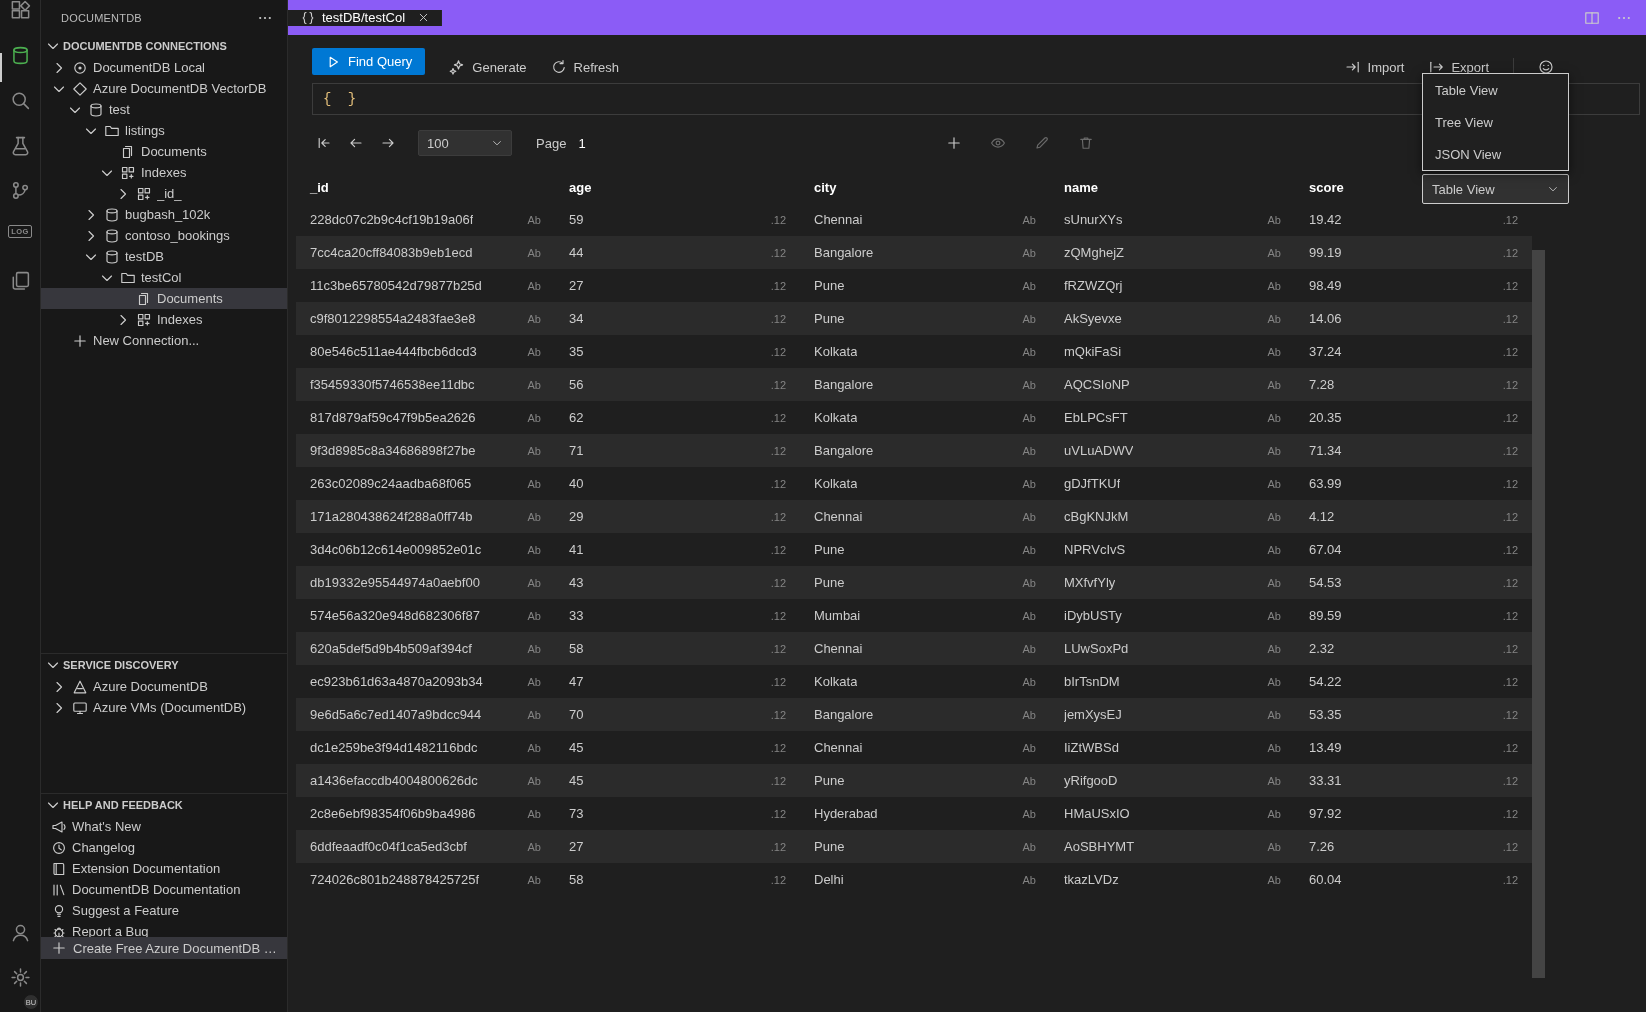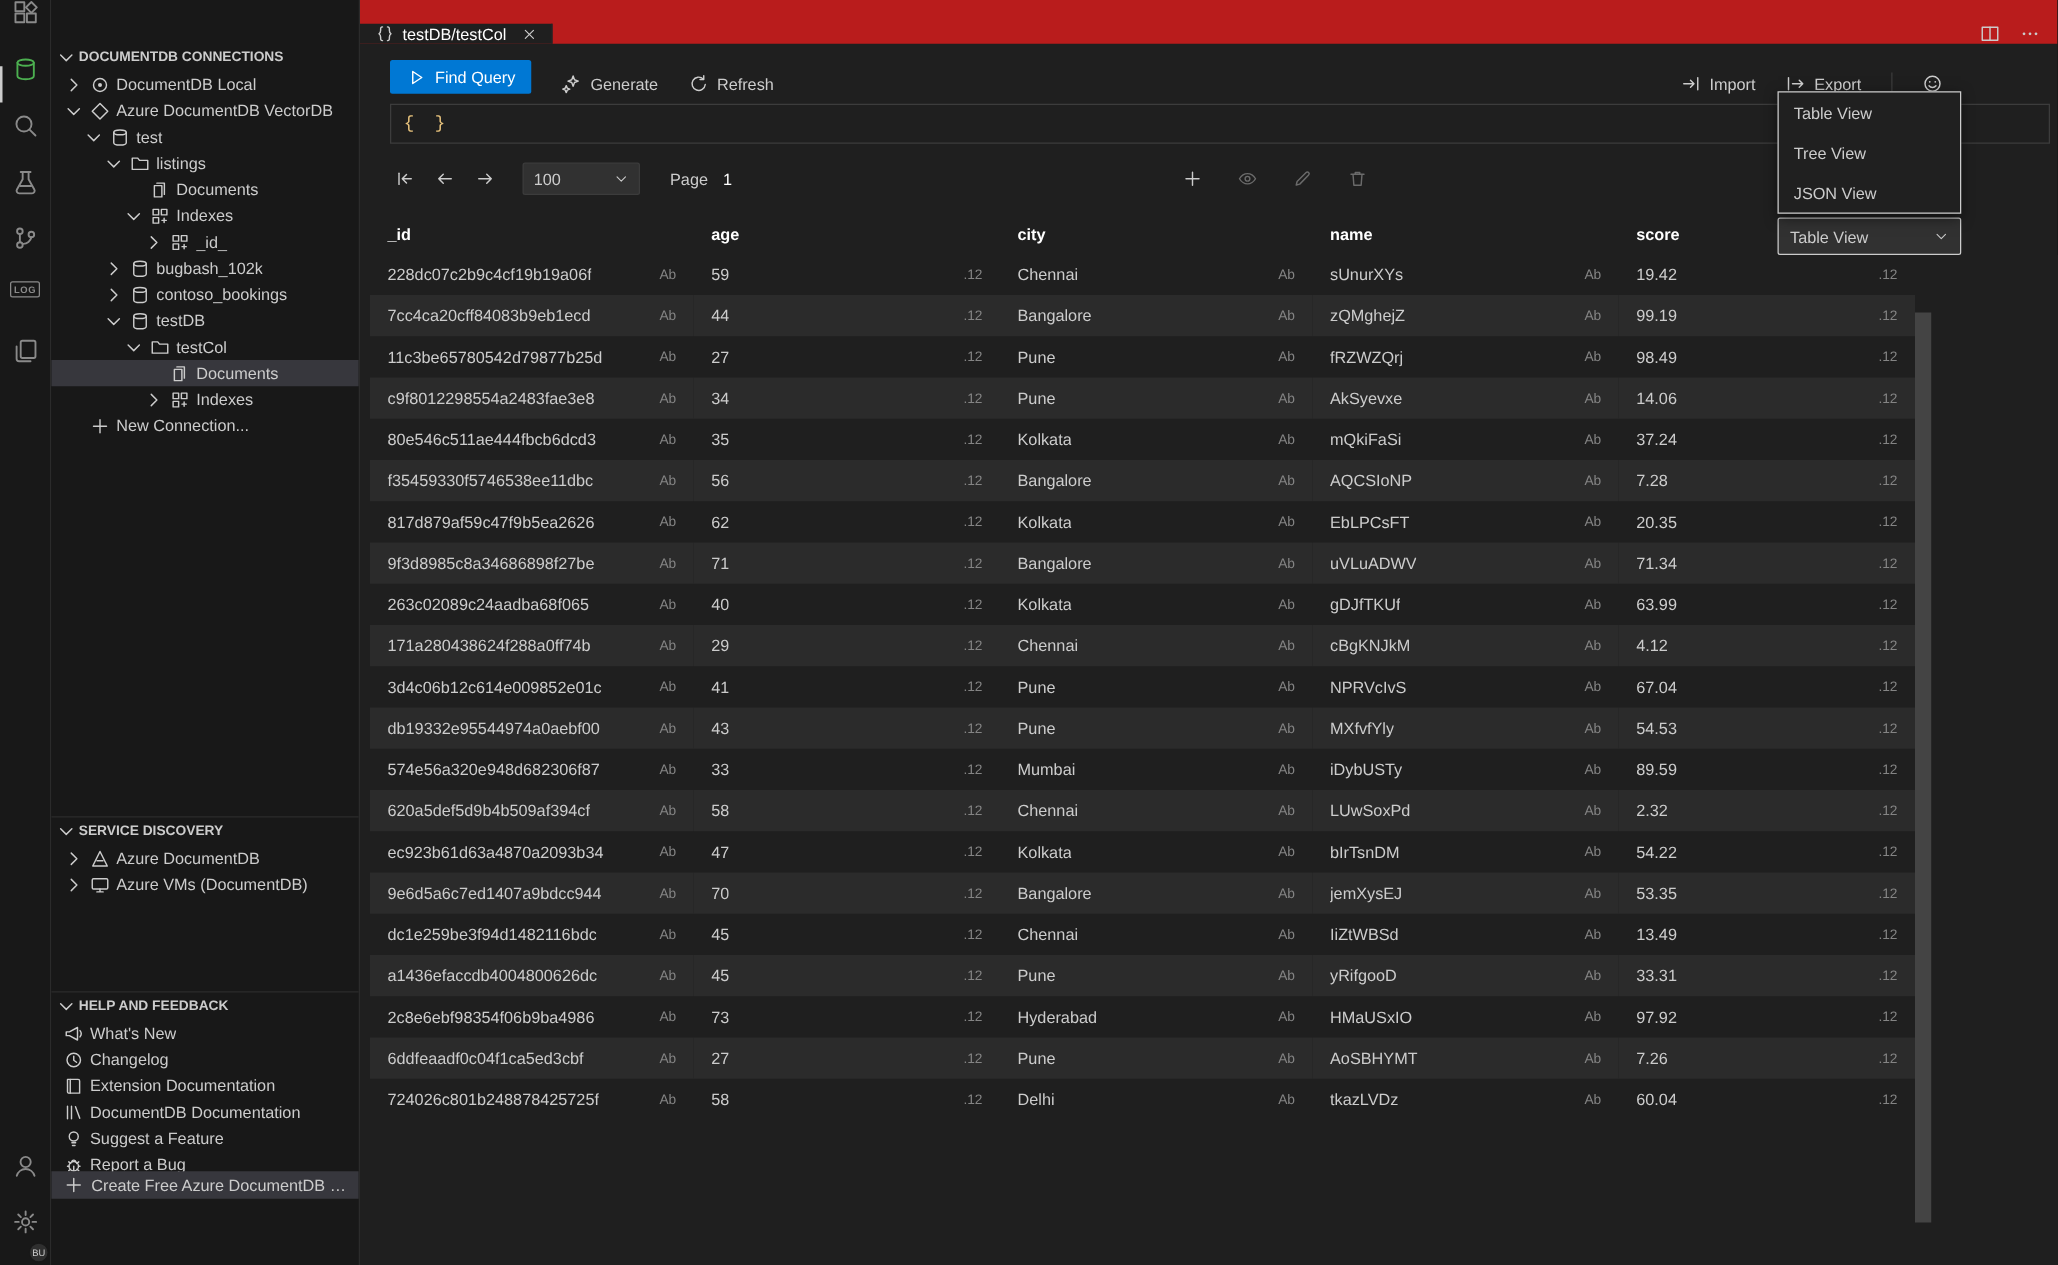--- a/index.html
+++ b/index.html
@@ -36,21 +36,21 @@
   .section-help { top:793px; border-top:1px solid #2b2b2b; }
   .section-header { height:22px; display:flex; align-items:center; gap:2px; padding-left:4px; font-size:11px; font-weight:700; color:#cccccc; }
   .tree-row { height:21px; display:flex; align-items:center; gap:5px; color:#cccccc; white-space:nowrap; padding-right:6px; }
   .tree-row.selected { background:#37373d; }
   .tree-label { overflow:hidden; text-overflow:ellipsis; }
   .twistie { width:16px; color:#cccccc; }
   .create-free { position:absolute; top:937px; left:0; right:0; height:22px; background:#37373d; display:flex; align-items:center; gap:6px; padding:0 6px 0 10px; white-space:nowrap; overflow:hidden; }
 
   
   .main { flex:1; background:#1f1f1f; position:relative; display:flex; flex-direction:column; min-width:0; }
-  .tabbar { height:35px; background:#b91c1c; display:flex; align-items:flex-end; flex:none; }
+  .tabbar { height:35px; background:#8b5cf6; display:flex; align-items:center; flex:none; }
   .tab { background:#1f1f1f; display:flex; align-items:center; gap:6px; padding:0 10px 0 12px; color:#ffffff; border-right:1px solid #252526; }
   .tab-icon { color:#c5a round; color:#cdcdcd; }
   .tab-close { color:#cccccc; margin-left:4px; }
   .tab-close svg { width:13px; height:13px; }
   .tabbar-rest { flex:1; display:flex; align-items:center; justify-content:flex-end; gap:16px; padding-right:14px; color:#cccccc; }
 
   .toolbar { height:40px; flex:none; display:flex; align-items:flex-end; padding:0 92px 0 24px; gap:24px; }
   .btn-primary { background:#0078d4; color:#ffffff; border:none; border-radius:2px; height:27px; padding:0 13px; display:flex; align-items:center; gap:7px; font-size:13px; font-family:inherit; }
   .toolbar-btn { display:flex; align-items:center; gap:7px; color:#cccccc; }
   .toolbar-spacer { flex:1; }
@@ -164,20 +164,30 @@
           <svg viewBox="0 0 16 16" fill="none" stroke="currentColor" stroke-width="1.15" stroke-linecap="round" stroke-linejoin="round">
             <circle cx="8" cy="8" r="2.2"></circle>
             <path d="M8 1.6v2.2M8 12.2v2.2M1.6 8h2.2M12.2 8h2.2M3.5 3.5l1.6 1.6M10.9 10.9l1.6 1.6M12.5 3.5l-1.6 1.6M5.1 10.9l-1.6 1.6"></path>
           </svg>
         </span>
       <span class="ab-badge" data-interactable="false">BU</span>
     </div>
   </nav>
 
   <aside class="sidebar" data-interactable="false">
+    <div class="sidebar-header" data-interactable="false">
+      <span class="sidebar-title" data-interactable="false">DOCUMENTDB</span>
+      <span class="icon" data-interactable="true">
+          <svg viewBox="0 0 16 16" fill="none" stroke="currentColor" stroke-width="1.15" stroke-linecap="round" stroke-linejoin="round">
+            <circle cx="3.2" cy="8" r="1.1" fill="currentColor" stroke="none"></circle>
+            <circle cx="8" cy="8" r="1.1" fill="currentColor" stroke="none"></circle>
+            <circle cx="12.8" cy="8" r="1.1" fill="currentColor" stroke="none"></circle>
+          </svg>
+        </span>
+    </div>
 
     <div class="section section-connections" data-interactable="false">
       <div class="section-header" data-interactable="true">
         <span class="icon twistie" data-interactable="false">
             <svg viewBox="0 0 16 16" fill="none" stroke="currentColor" stroke-width="1.15" stroke-linecap="round" stroke-linejoin="round">
               <path d="M3.5 6 8 10.5 12.5 6"></path>
             </svg>
           </span>
         <span data-interactable="false">DOCUMENTDB CONNECTIONS</span>
       </div>

